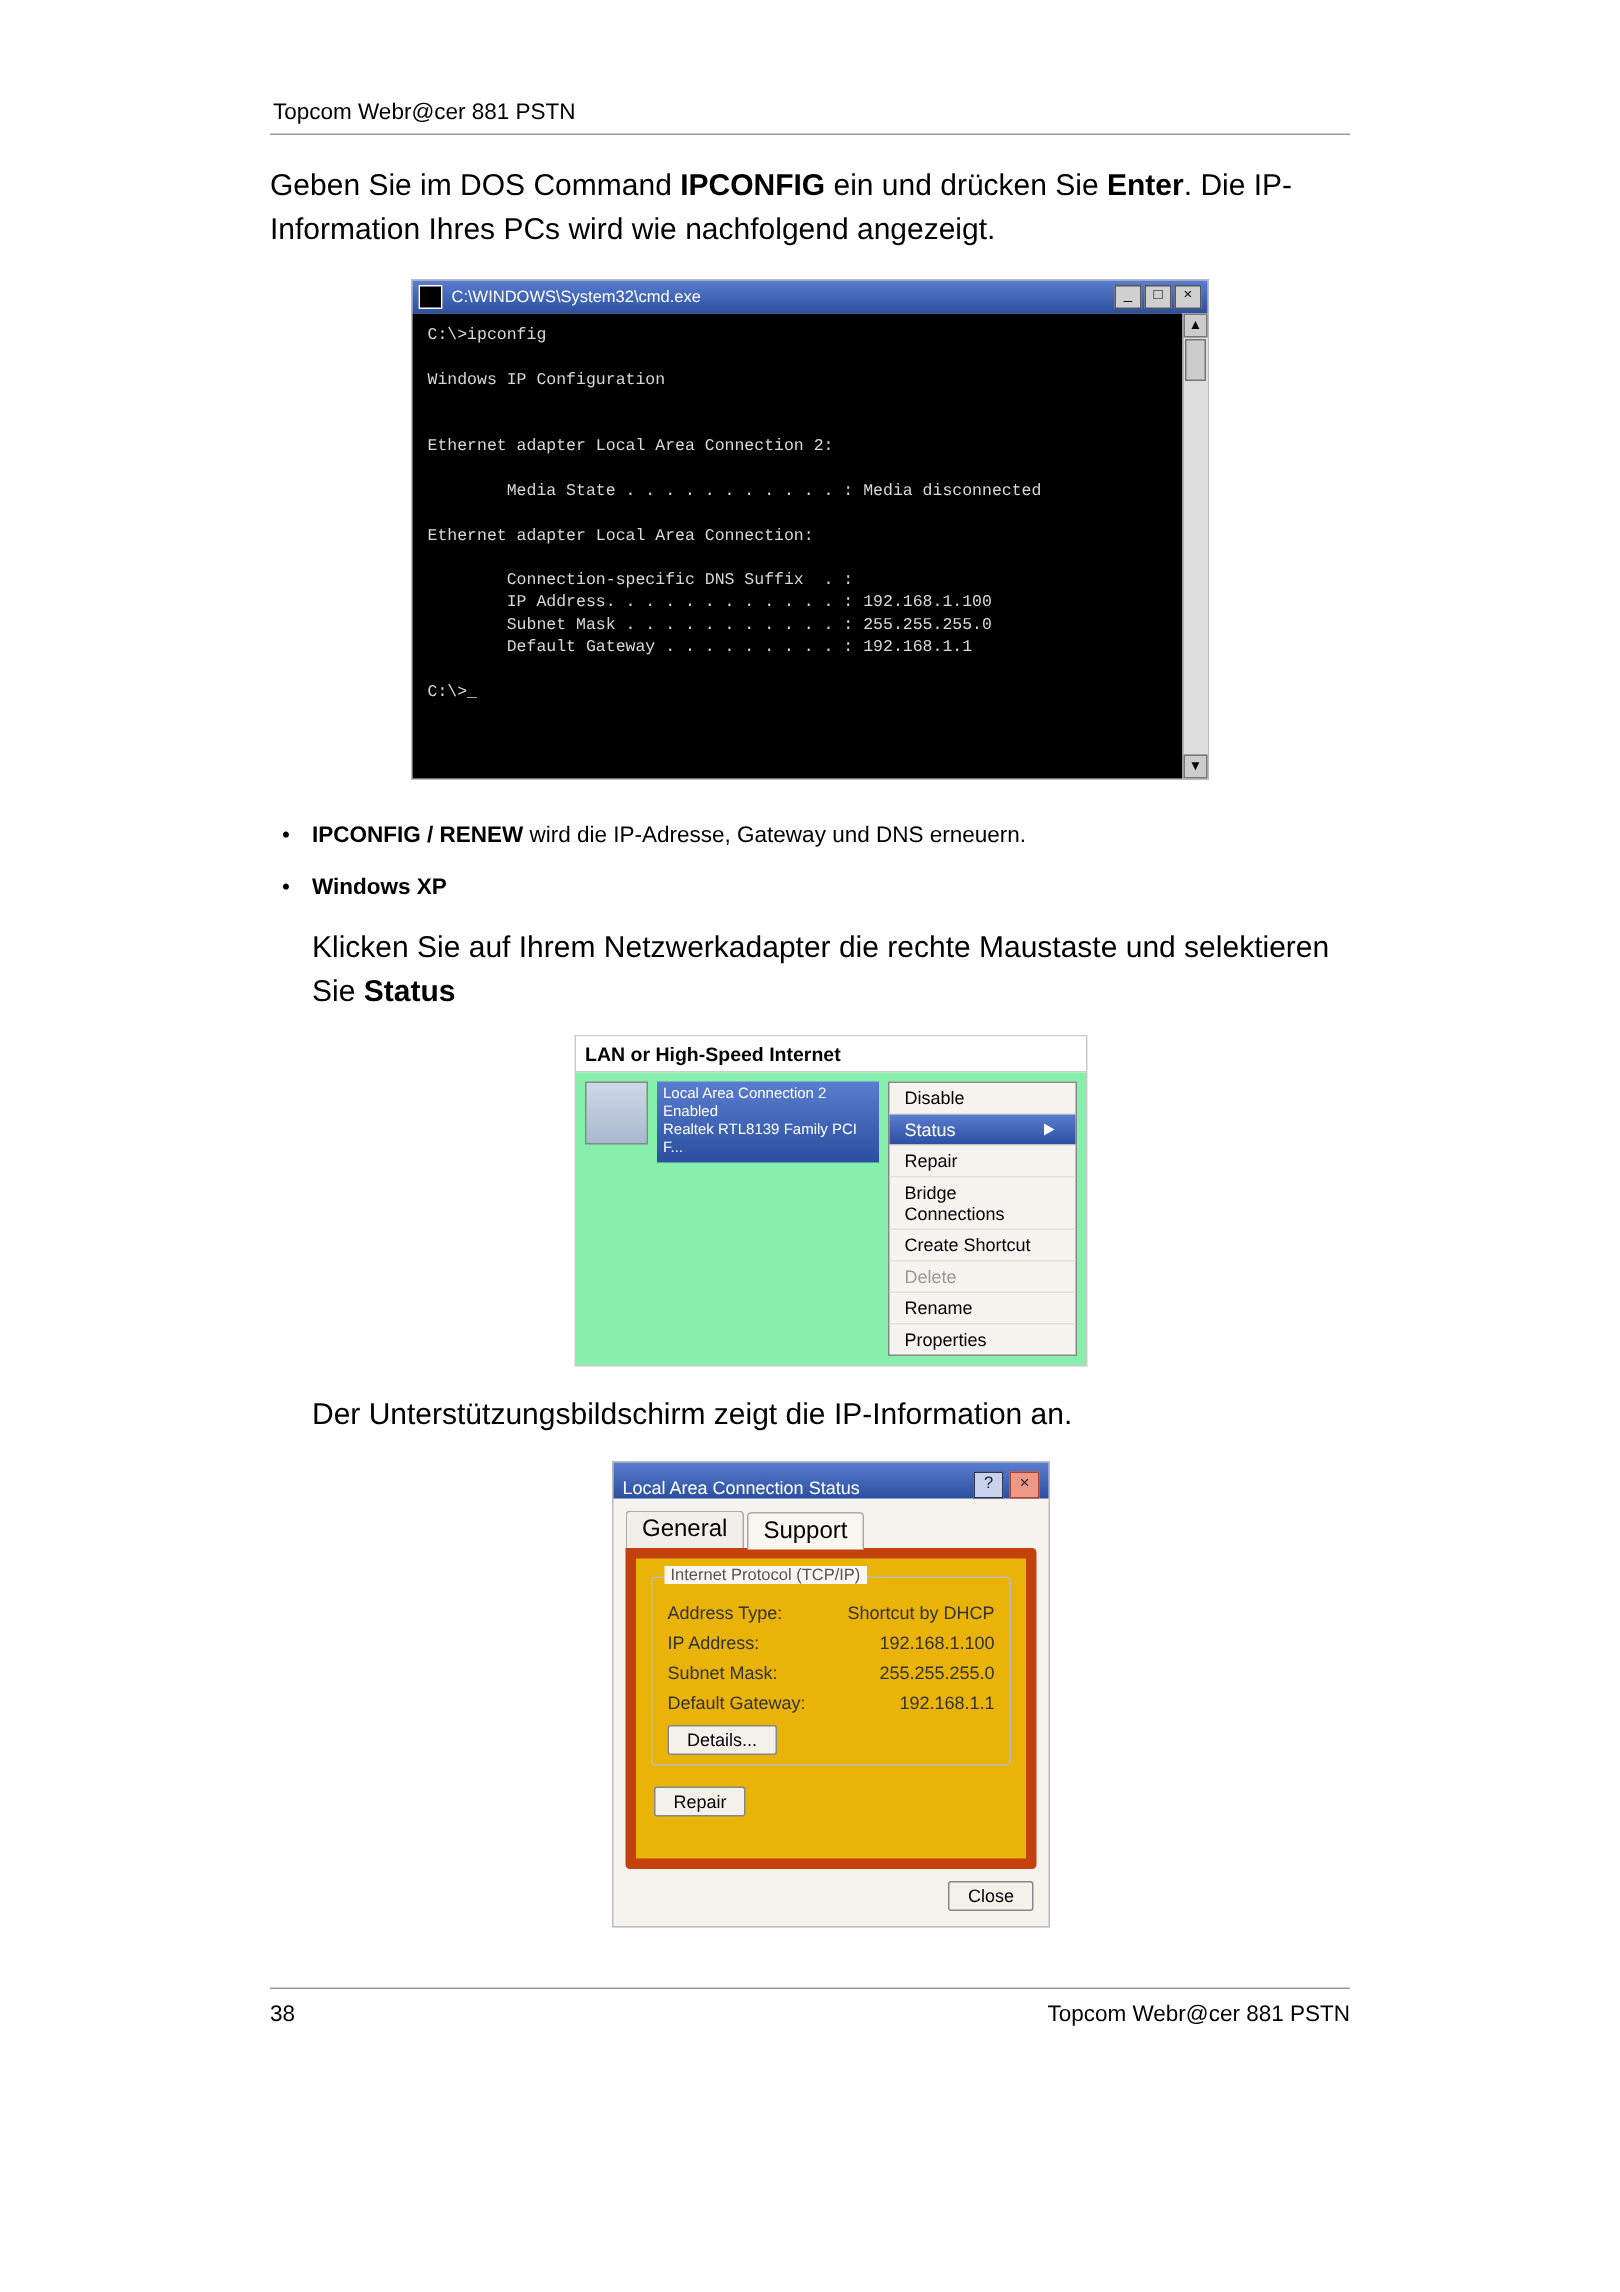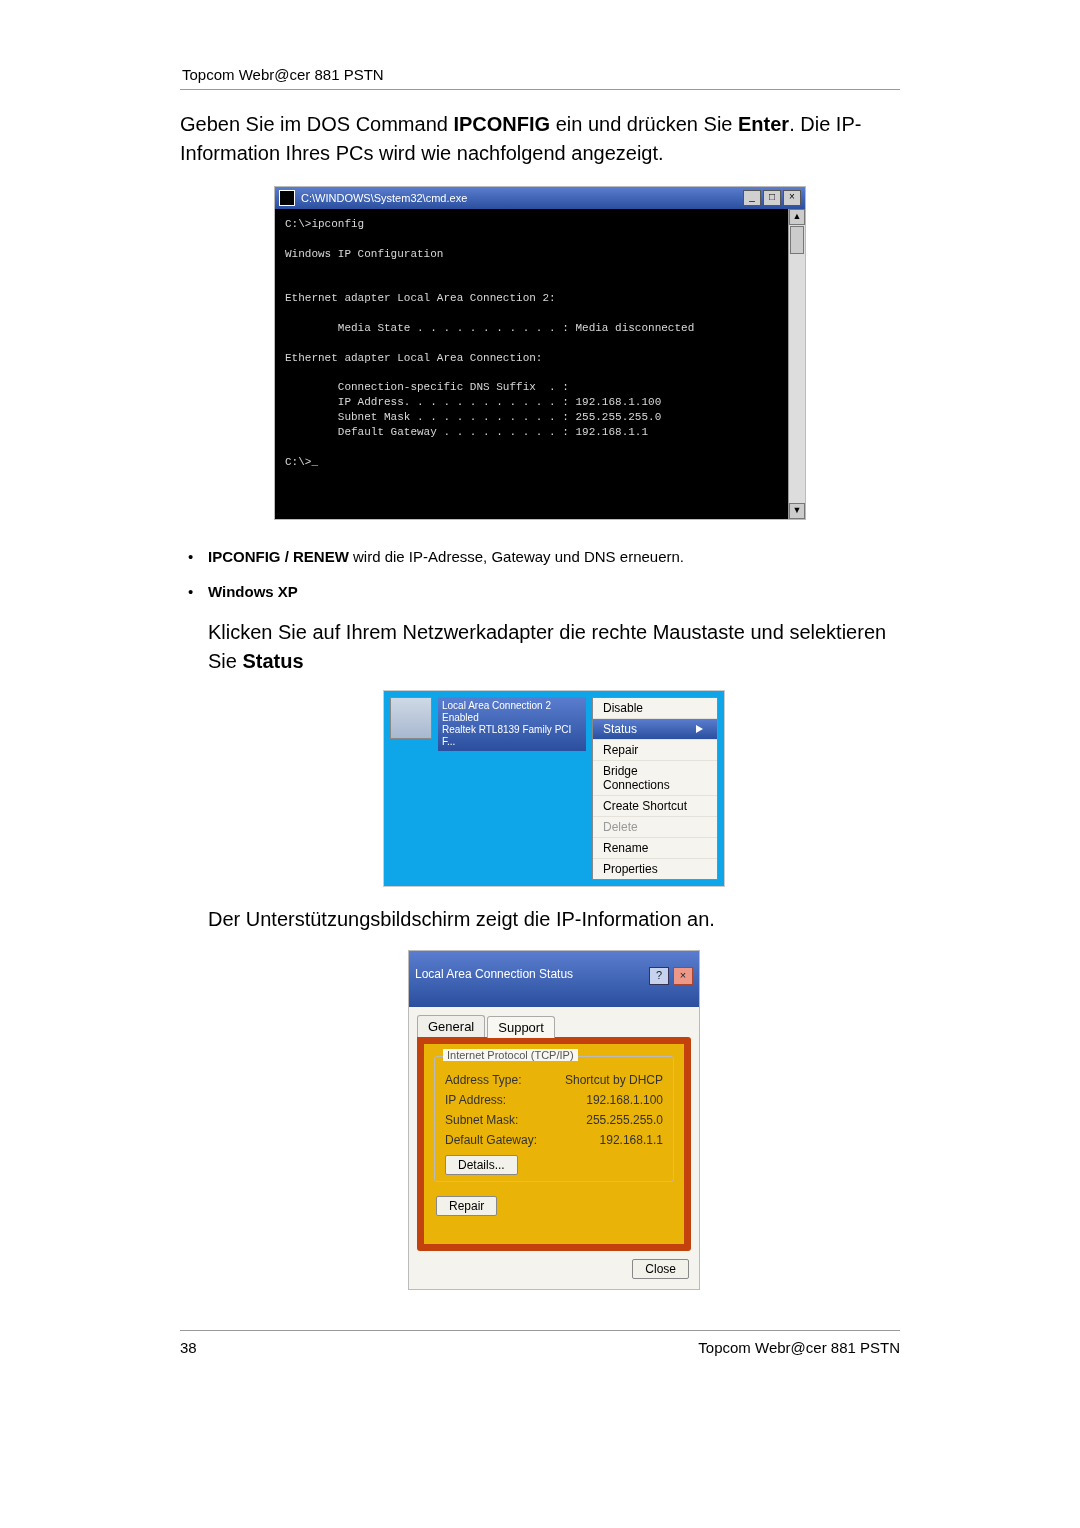--- a/index.html
+++ b/index.html
@@ -23,39 +23,39 @@
   .scroll-thumb{width:12px;height:26px;background:#ccc;border:1px solid #777;margin:1px 0}
   .scroll-track{flex:1}
 
   ul.bul{list-style:none;padding:0;margin:10px 0}
   ul.bul>li{position:relative;padding-left:28px;margin:18px 0;font-size:15px}
   ul.bul>li:before{content:"•";position:absolute;left:8px;top:0}
 
   
   .lan-block{width:340px;margin:14px auto 18px;border:1px solid #ccc}
   .lan-head{background:#fff;border-bottom:1px solid #ccc;padding:4px 6px;font-size:13px;font-weight:bold}
-  .lan-body{display:flex;gap:6px;padding:6px;background:#0ea5e9}
+  .lan-body{display:flex;gap:6px;padding:6px;background:#86efac}
   .lan-left{display:flex;gap:6px;align-items:flex-start}
   .lan-icon{width:40px;height:40px;background:linear-gradient(#cfd9e6,#a8b8cf);border:1px solid #888}
   .lan-desc{width:140px;background:linear-gradient(#5a7dcf,#2b4f9e);color:#fff;font-size:10px;line-height:1.2;padding:3px 4px}
   .ctx{flex:1;border:1px solid #888;background:#f6f4ee;font-size:12px}
   .ctx div{padding:3px 10px;border-bottom:1px solid #e4e2da}
   .ctx .sel{background:linear-gradient(#5a7dcf,#2b4f9e);color:#fff}
   .ctx .dis{color:#999}
   .ctx .last{border-bottom:none}
   .cursor{position:relative}
   .cursor:after{content:"";position:absolute;right:14px;top:6px;width:0;height:0;border-left:7px solid #fff;border-top:4px solid transparent;border-bottom:4px solid transparent}
 
   
   .stat{width:290px;margin:16px auto 30px;border:1px solid #bbb;background:#f4f3ee;font-size:12px}
-  .stat-title{display:flex;align-items:flex-start;height:24px;background:linear-gradient(#5a7dcf,#2b4f9e);color:#fff;font-size:12px;padding:16px 6px}
+  .stat-title{display:flex;align-items:flex-end;height:24px;background:linear-gradient(#5a7dcf,#2b4f9e);color:#fff;font-size:12px;padding:0 6px}
   .stat-title .sp{margin-left:auto;display:flex;gap:4px}
   .stat-hlp,.stat-cls{width:18px;height:16px;border:1px solid #335;background:#c7d3ec;color:#123;text-align:center;font-size:11px;line-height:14px}
   .stat-cls{background:#e98;border-color:#a43}
-  .tabs{display:flex;padding:8px 8px 0 8px;gap:2px;font-size:13px}
+  .tabs{display:flex;padding:8px 8px 0 8px;gap:2px;font-size:16px}
   .tab{padding:3px 10px;border:1px solid #aaa;border-bottom:none;background:#f0efe9;border-radius:3px 3px 0 0}
   .tab.active{background:#f8f7f2;position:relative;top:1px}
   .tab-body{margin:0 8px 8px;padding:12px 10px 8px;border:7px solid #c2410c;border-radius:0 3px 3px 3px;background:#eab308}
   .grp{border:1px solid #bbb;border-radius:3px;padding:10px 10px 6px;position:relative}
   .grp-lbl{position:absolute;top:-8px;left:8px;background:#f8f7f2;padding:0 4px;font-size:11px;color:#555}
   .row{display:flex;justify-content:space-between;margin:6px 0;font-size:12px}
   .row span:first-child{color:#333}
   .row span:last-child{color:#333}
   .btn{display:inline-block;border:1px solid #888;background:#f2f1ea;padding:2px 12px;font-size:12px;border-radius:2px}
   .btn-row{text-align:left;margin-top:8px}
@@ -117,20 +117,21 @@
     <b>IPCONFIG / RENEW</b><span> wird die IP-Adresse, Gateway und DNS erneuern.</span>
   </li>
   <li>
     <b>Windows XP</b>
     <p class="indent" style="margin-left:0;margin-top:18px">
       <span>Klicken Sie auf Ihrem Netzwerkadapter die rechte Maustaste und selektieren Sie </span><b>Status</b>
     </p>
 
     
     <div class="lan-block">
+      <div class="lan-head">LAN or High-Speed Internet</div>
       <div class="lan-body">
         <div class="lan-left">
           <div class="lan-icon"></div>
           <div class="lan-desc">
             <div>Local Area Connection 2</div>
             <div>Enabled</div>
             <div>Realtek RTL8139 Family PCI F...</div>
           </div>
         </div>
         <div class="ctx">

